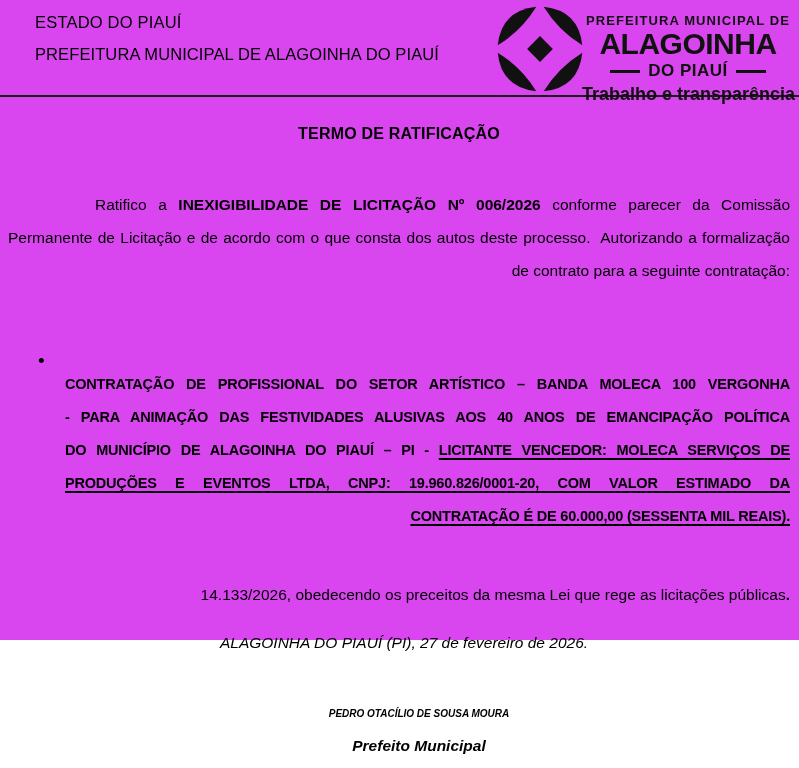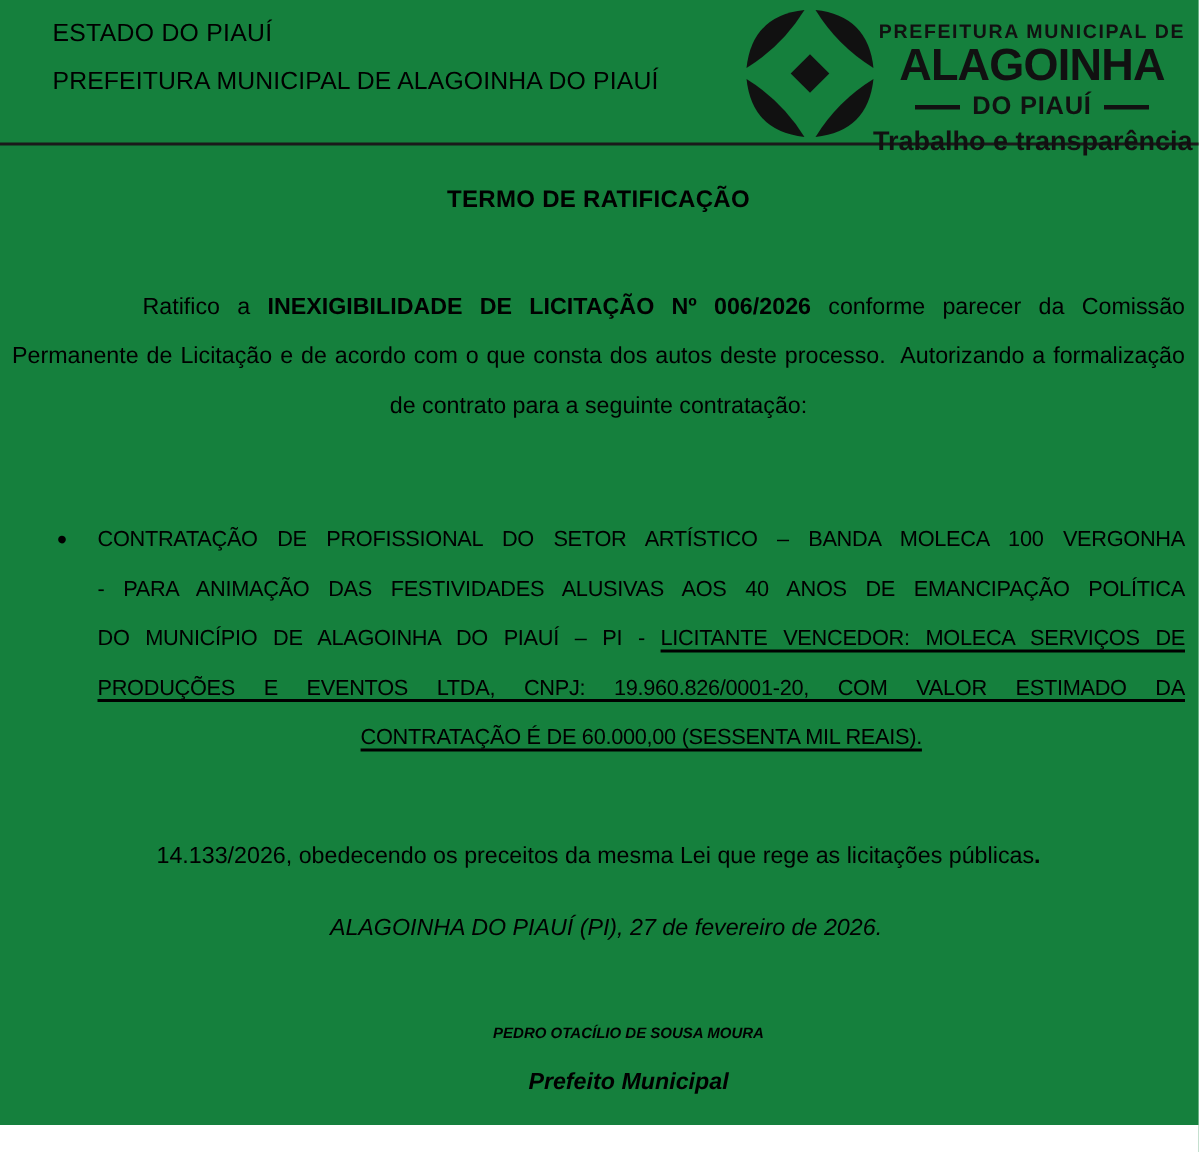--- a/index.html
+++ b/index.html
@@ -1,17 +1,17 @@
 <!DOCTYPE html>
 <html><head>
 <meta charset="utf-8">
 <style>
   html,body{margin:0;padding:0;background:#ffffff;}
   body{width:799px;height:768px;overflow:hidden;}
-  .page{position:relative;width:799px;height:750px;font-family:"Liberation Sans",sans-serif;color:#000;background:#15803d;}
+  .page{position:relative;width:799px;height:640px;font-family:"Liberation Sans",sans-serif;color:#000;background:#d946ef;}
 
   
   .hdr{position:relative;height:95px;border-bottom:2px solid #1a1a1a;}
   .hdr-left{position:absolute;left:35px;top:13px;}
   .hdr-state{font-size:16.5px;letter-spacing:.2px;}
   .hdr-muni{font-size:16.5px;font-weight:400;margin-top:13px;letter-spacing:.1px;}
 
   .emblem{position:absolute;left:494px;top:3px;width:92px;height:92px;}
   .logo-text{position:absolute;left:582px;top:13px;width:212px;text-align:center;color:#111;}
   .lt-top{font-size:13px;font-weight:700;letter-spacing:1.1px;white-space:nowrap;}
@@ -20,29 +20,29 @@
   .lt-dash{width:30px;height:3px;background:#111;}
   .lt-sub{font-size:17px;font-weight:700;letter-spacing:.5px;white-space:nowrap;}
   .lt-tag{font-size:18px;font-weight:700;margin-top:3px;white-space:nowrap;}
 
   
   .doc{padding:0 9px 0 8px;}
   .title{margin-top:28px;text-align:center;font-weight:700;font-size:16px;letter-spacing:.2px;}
 
   .p1{margin-top:45px;font-size:15.5px;line-height:33px;}
   .jline{text-align:justify;text-align-last:justify;}
-  .lline{text-align:center;}
+  .lline{text-align:right;}
   .indent-big{text-indent:87px;}
   .indent-sm{text-indent:25px;}
   .bi{font-weight:700;}
 
   .bullets{margin-top:57px;}
   .bitem{display:flex;}
   .bmark{flex:none;width:27px;margin-left:30px;font-size:19px;line-height:33px;}
-  .btext{flex:1;font-weight:400;font-size:14.5px;line-height:33px;letter-spacing:-.2px;}
+  .btext{flex:1;font-weight:700;font-size:14.5px;line-height:33px;letter-spacing:-.2px;margin-top:24px;}
   .u{text-decoration:underline;text-decoration-thickness:1.5px;text-underline-offset:3px;}
 
   .p3{margin-top:45px;font-size:15.5px;line-height:33px;}
   .dateline{margin-top:22px;text-align:center;font-size:15.5px;line-height:20px;padding-left:10px;font-style:italic;}
   .sig{margin-top:45px;text-align:center;padding-left:40px;font-weight:700;font-style:italic;line-height:32px;}
   .sig-name{font-size:10px;}
   .sig-role{font-size:15.5px;}
 </style>
 </head>
 <body>

